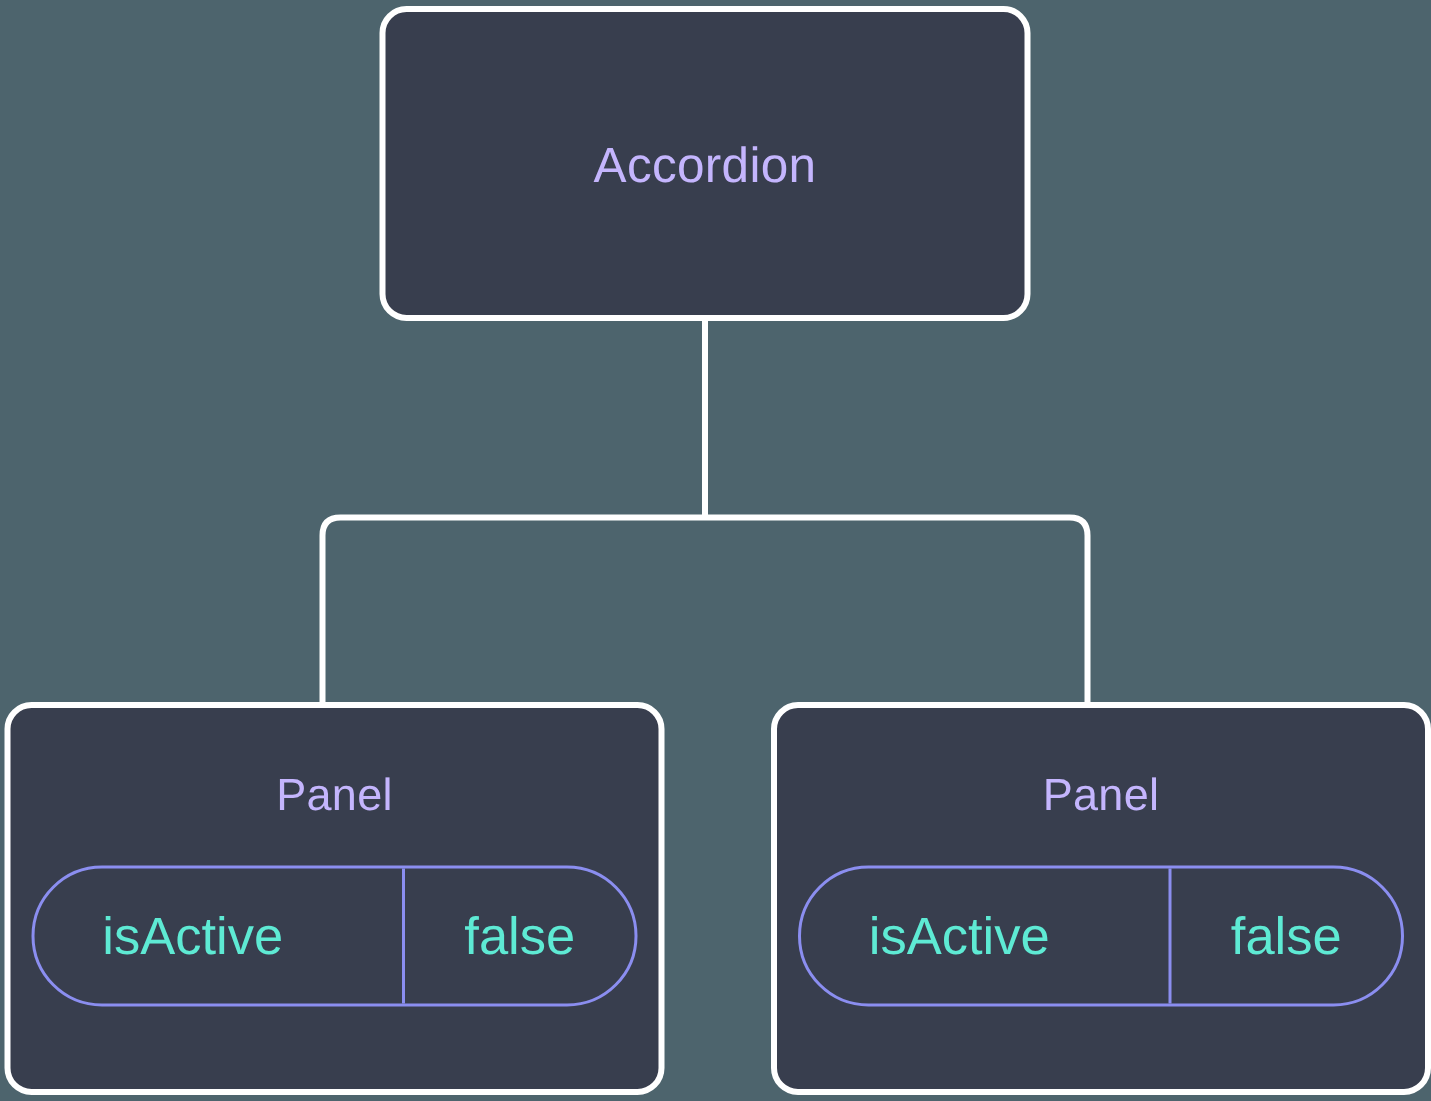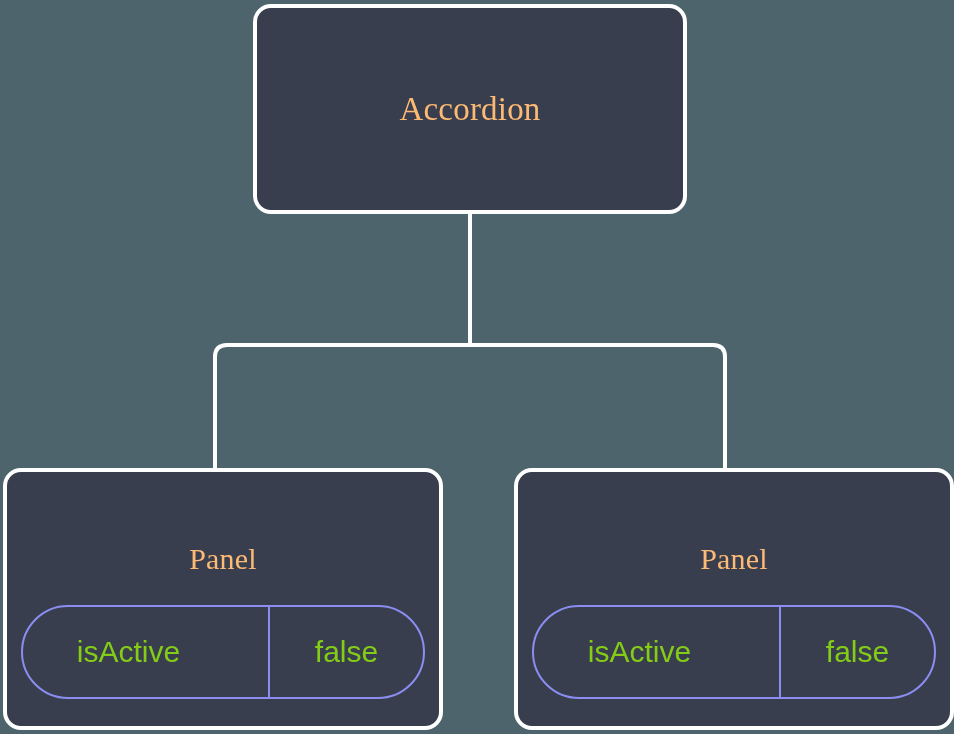--- a/index.html
+++ b/index.html
@@ -35,21 +35,20 @@
   
   .node {
     position: absolute;
     box-sizing: border-box;
     background: #383e4e;
     border: 4px solid #ffffff;
     border-radius: 18px;
     display: flex;
     flex-direction: column;
     align-items: center;
-    justify-content: center;
   }
 
   .node-root {
     left: 253px;
     top: 4px;
     width: 434px;
     height: 210px;
     justify-content: center;
   }
 
@@ -63,27 +62,26 @@
 
   .node-leaf-right {
     left: 514px;
     top: 468px;
     width: 440px;
     height: 262px;
     padding-top: 44px;
   }
 
   .node-title {
-    color: #fdba74;
+    color: #c4b5fd;
     font-size: 33px;
     font-weight: 400;
     letter-spacing: 0.2px;
     line-height: 1;
     white-space: nowrap;
-    font-family: Liberation Serif, serif;
   }
 
   .node-leaf .node-title {
     font-size: 30px;
   }
 
   
   .pill {
     margin-top: 31px;
     height: 94px;
@@ -93,22 +91,22 @@
     display: flex;
     align-items: stretch;
     background: transparent;
   }
 
   .pill-key,
   .pill-val {
     display: flex;
     align-items: center;
     justify-content: center;
-    color: #84cc16;
-    font-size: 30px;
+    color: #5eead4;
+    font-size: 35px;
     line-height: 1;
     white-space: nowrap;
     box-sizing: border-box;
   }
 
   .pill-key {
     width: 213px;
     padding-right: 2px;
   }
 

